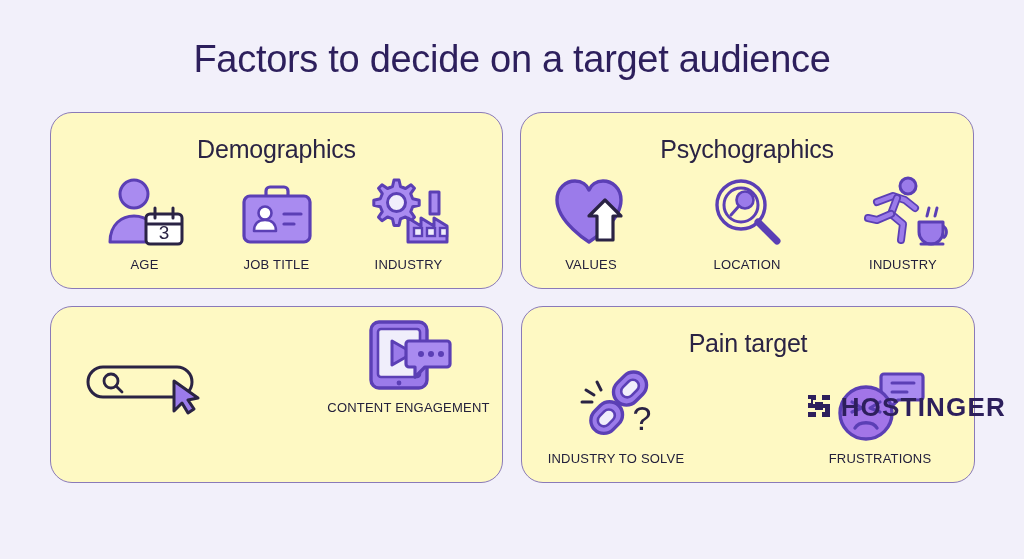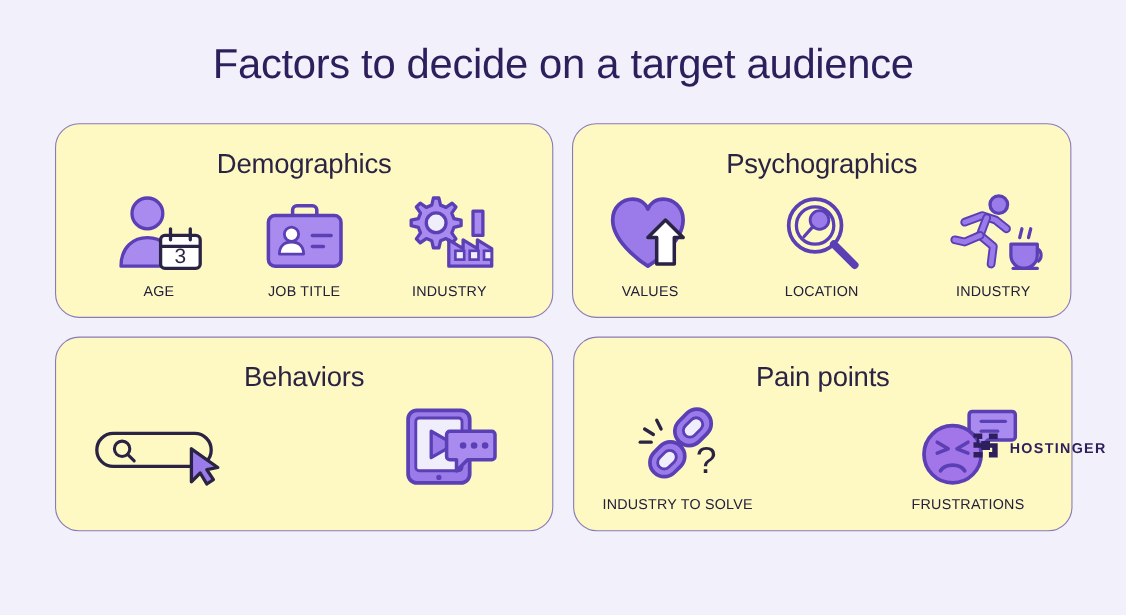--- a/index.html
+++ b/index.html
@@ -83,21 +83,21 @@
 
   .logo {
     position: absolute;
     right: 48px;
     bottom: 20px;
     display: flex;
     align-items: center;
     gap: 9px;
   }
   .logo-text {
-    font-size: 13px;
+    font-size: 26px;
     font-weight: bold;
     color: #2d1f5c;
     letter-spacing: 1.2px;
   }
 </style>
 </head>
 <body>
 
 <div class="page">
 
@@ -199,21 +199,20 @@
             <path d="M78 40 l2 -8" stroke="#5b3fb5" stroke-width="3" stroke-linecap="round"></path>
           </svg>
         </div>
         <div class="item-label">INDUSTRY</div>
       </div>
 
     </div>
   </div>
 
   <div class="card" id="card-behaviors">
-    <div class="card-title">Behaviors</div>
     <div class="items two">
 
       <div class="item wide">
         <div class="icon-wrap">
           <svg width="126" height="62" viewBox="0 0 126 62">
             <rect x="6" y="14" width="104" height="30" rx="15" fill="none" stroke="#2a2344" stroke-width="3"></rect>
             <circle cx="29" cy="28" r="7" fill="none" stroke="#2a2344" stroke-width="2.8"></circle>
             <line x1="34" y1="33" x2="40" y2="39" stroke="#2a2344" stroke-width="2.8" stroke-linecap="round"></line>
             <path d="M92 28 L92 58 L100 50 L106 60 L112 56 L106 47 L116 45 Z" fill="#9b7bea" stroke="#2a2344" stroke-width="3" stroke-linejoin="round"></path>
           </svg>
@@ -226,27 +225,28 @@
             <rect x="8" y="5" width="56" height="66" rx="8" fill="#9b7bea" stroke="#5b3fb5" stroke-width="3.4"></rect>
             <rect x="15" y="12" width="42" height="48" rx="3" fill="#f0eefb" stroke="#5b3fb5" stroke-width="2.6"></rect>
             <path d="M29 24 L50 36 L29 48 Z" fill="#9b7bea" stroke="#5b3fb5" stroke-width="3" stroke-linejoin="round"></path>
             <circle cx="36" cy="66" r="2.4" fill="#5b3fb5"></circle>
             <path d="M46 24 h38 a3 3 0 0 1 3 3 v20 a3 3 0 0 1 -3 3 h-22 l-10 10 v-10 h-6 a3 3 0 0 1 -3 -3 v-20 a3 3 0 0 1 3 -3 Z" fill="#a98bf0" stroke="#5b3fb5" stroke-width="3.2" stroke-linejoin="round"></path>
             <circle cx="58" cy="37" r="3" fill="#5b3fb5"></circle>
             <circle cx="68" cy="37" r="3" fill="#5b3fb5"></circle>
             <circle cx="78" cy="37" r="3" fill="#5b3fb5"></circle>
           </svg>
         </div>
+        <div class="item-label">CONTENT ENGAGEMENT</div>
       </div>
 
     </div>
   </div>
 
   <div class="card" id="card-painpoints">
-    <div class="card-title">Pain points</div>
+    <div class="card-title">Pain target</div>
     <div class="items two">
 
       <div class="item wide">
         <div class="icon-wrap">
           <svg width="96" height="74" viewBox="0 0 96 74">
             <g transform="rotate(-45 50 34)">
               <rect x="50" y="20" width="36" height="26" rx="13" fill="#9b7bea" stroke="#5b3fb5" stroke-width="3.4"></rect>
               <rect x="58" y="27" width="20" height="12" rx="6" fill="#f0eefb" stroke="#5b3fb5" stroke-width="2.6"></rect>
               <rect x="14" y="24" width="34" height="26" rx="13" fill="#9b7bea" stroke="#5b3fb5" stroke-width="3.4"></rect>
               <rect x="21" y="31" width="19" height="12" rx="6" fill="#f0eefb" stroke="#5b3fb5" stroke-width="2.6"></rect>

